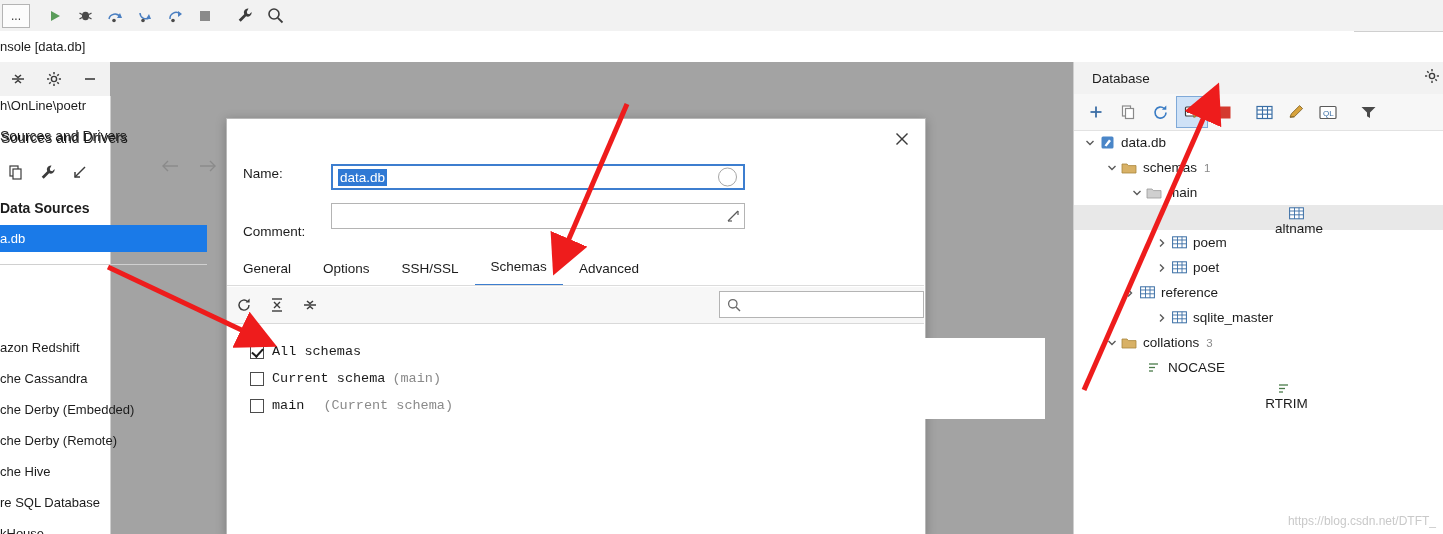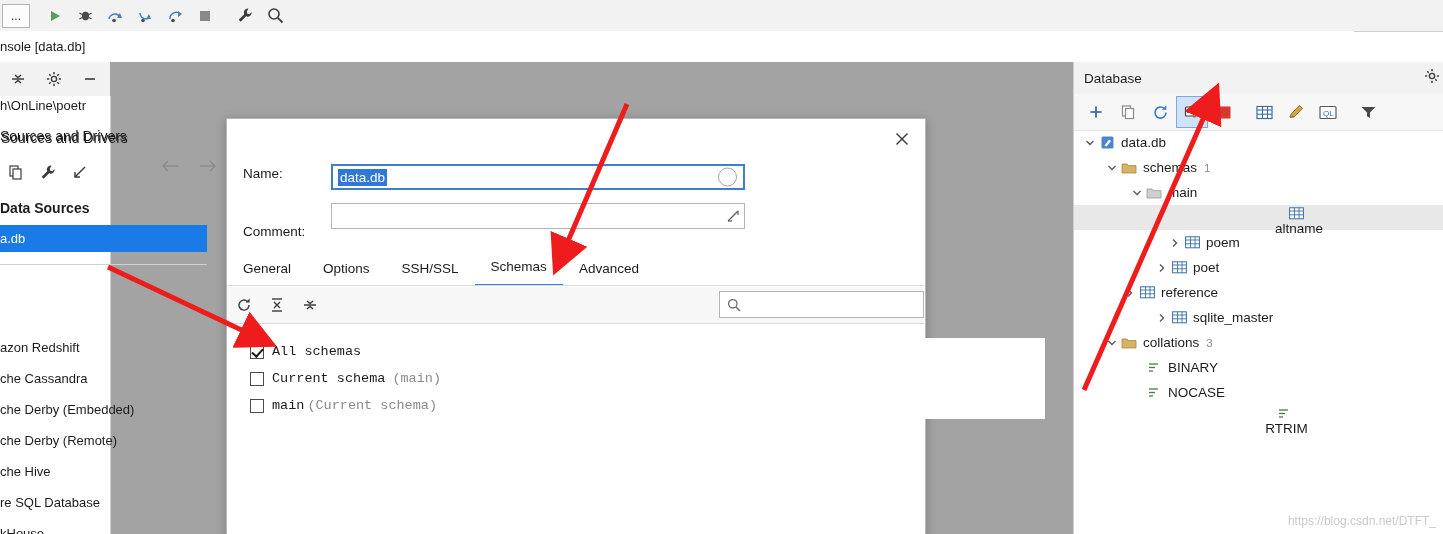--- a/index.html
+++ b/index.html
@@ -333,21 +333,21 @@
   }
   .db-header {
     position: absolute;
     left: 0; top: 0;
     width: 370px; height: 32px;
     background: #f2f2f2;
     border-bottom: 1px solid #d6d6d6;
     display: flex; align-items: center;
   }
   .db-header .title {
-    padding-left: 10px;
+    padding-left: 18px;
     font-size: 13.5px;
     color: #1c1c1c;
   }
   .db-header .gear {
     position: absolute;
     right: 4px; top: 6px;
     color: #3c3c3c;
   }
   .db-toolbar {
     position: absolute;
@@ -675,21 +675,21 @@
     <span>All schemas</span>
   </div>
   <div class="schema-item" style="padding-left:23px;">
     <span class="cb"></span>
     <span>Current schema</span>
     <span class="muted" style="margin-left:7px;">(main)</span>
   </div>
   <div class="schema-item" style="padding-left:23px;">
     <span class="cb"></span>
     <span>main</span>
-    <span class="muted" style="margin-left:3px;">(Current schema)</span>
+    <span class="muted" style="margin-left:19px;">(Current schema)</span>
   </div>
 </div>
 
 <div class="db-panel">
   <div class="db-header">
     <div class="title">Database</div>
     <div class="gear">
       <svg class="ico" width="16" height="16" viewBox="0 0 16 16">
         <circle cx="8" cy="8" r="2.6" stroke="#3c3c3c" stroke-width="1.4" fill="none"></circle>
         <g stroke="#3c3c3c" stroke-width="1.4">
@@ -817,21 +817,21 @@
           <rect x="0.6" y="0.8" width="13.8" height="11" stroke="#3a6ea5" stroke-width="1" fill="#fff"></rect>
           <line x1="0.6" y1="4" x2="14.4" y2="4" stroke="#3a6ea5" stroke-width="0.9"></line>
           <line x1="0.6" y1="7.8" x2="14.4" y2="7.8" stroke="#3a6ea5" stroke-width="0.9"></line>
           <line x1="5.5" y1="0.8" x2="5.5" y2="11.8" stroke="#3a6ea5" stroke-width="0.9"></line>
           <line x1="10" y1="0.8" x2="10" y2="11.8" stroke="#3a6ea5" stroke-width="0.9"></line>
         </svg>
       </span>
       <span>altname</span>
     </div>
 
-    <div class="tree-row" style="padding-left:80px;margin-left:13px;">
+    <div class="tree-row" style="padding-left:80px;">
       <span class="twisty">
         <svg class="ico" width="10" height="10" viewBox="0 0 10 10">
             <polyline points="3,1.5 6.5,5 3,8.5" stroke="#5a5a5a" stroke-width="1.4" fill="none"></polyline>
           </svg>
       </span>
       <span class="node-icon">
         <svg class="ico" width="15" height="13" viewBox="0 0 15 13">
           <rect x="0.6" y="0.8" width="13.8" height="11" stroke="#3a6ea5" stroke-width="1" fill="#fff"></rect>
           <line x1="0.6" y1="4" x2="14.4" y2="4" stroke="#3a6ea5" stroke-width="0.9"></line>
           <line x1="0.6" y1="7.8" x2="14.4" y2="7.8" stroke="#3a6ea5" stroke-width="0.9"></line>
@@ -904,31 +904,20 @@
       </span>
       <span class="node-icon">
         <svg class="ico" width="16" height="14" viewBox="0 0 16 14">
           <path d="M1 3 L6 3 L7.4 4.6 L15 4.6 L15 12 L1 12 z" fill="#d8b166" stroke="#a8863c" stroke-width="0.8"></path>
         </svg>
       </span>
       <span>collations</span>
       <span class="count">3</span>
     </div>
 
-    <div class="tree-row" style="padding-left:55px;">
-      <span class="tw-spacer"></span>
-      <span class="node-icon">
-        <svg class="ico" width="14" height="13" viewBox="0 0 14 13">
-          <line x1="2" y1="3" x2="11" y2="3" stroke="#4a7a4a" stroke-width="1.3"></line>
-          <line x1="2" y1="6.5" x2="8" y2="6.5" stroke="#4a7a4a" stroke-width="1.3"></line>
-          <line x1="2" y1="10" x2="6" y2="10" stroke="#4a7a4a" stroke-width="1.3"></line>
-        </svg>
-      </span>
-      <span>BINARY</span>
-    </div>
 
     <div class="tree-row" style="padding-left:55px;">
       <span class="tw-spacer"></span>
       <span class="node-icon">
         <svg class="ico" width="14" height="13" viewBox="0 0 14 13">
           <line x1="2" y1="3" x2="11" y2="3" stroke="#4a7a4a" stroke-width="1.3"></line>
           <line x1="2" y1="6.5" x2="8" y2="6.5" stroke="#4a7a4a" stroke-width="1.3"></line>
           <line x1="2" y1="10" x2="6" y2="10" stroke="#4a7a4a" stroke-width="1.3"></line>
         </svg>
       </span>

